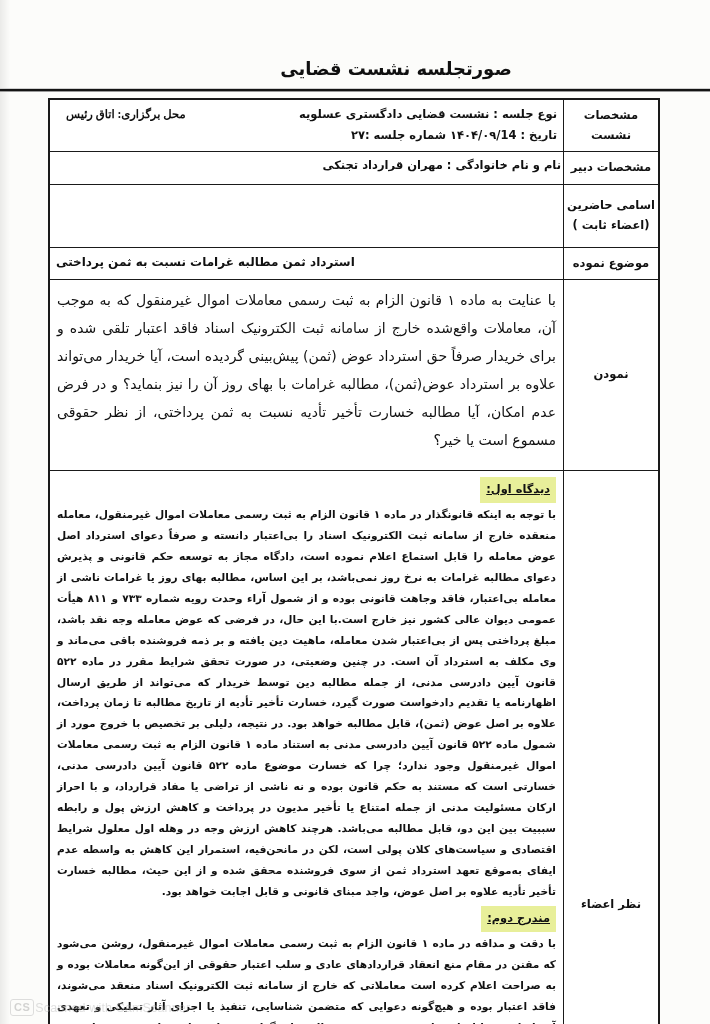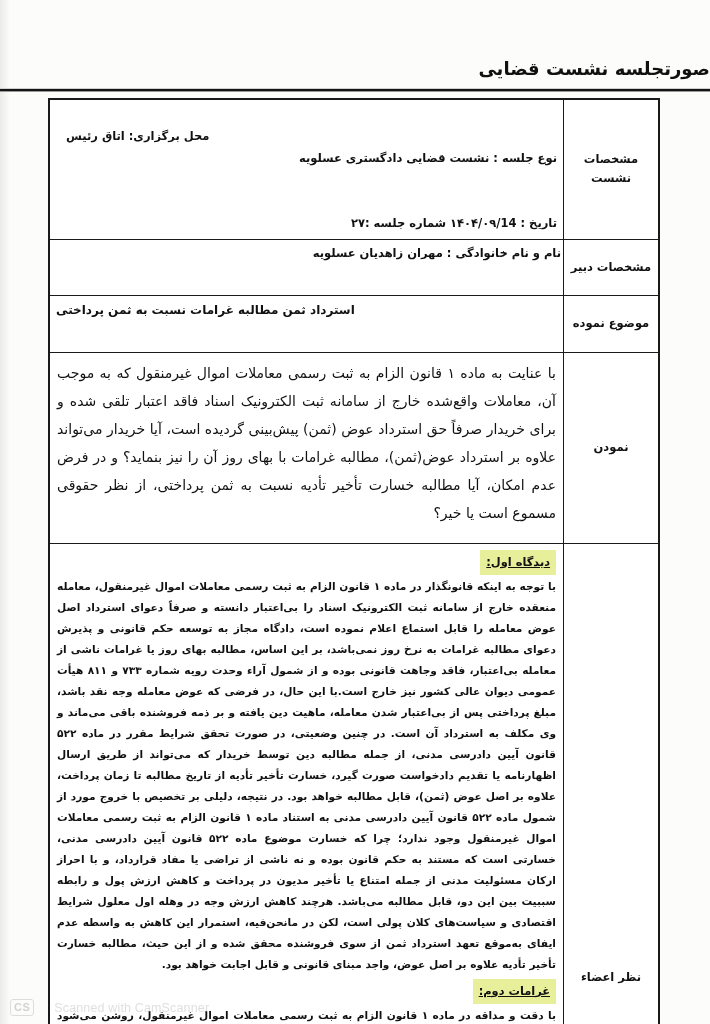--- a/index.html
+++ b/index.html
@@ -19,21 +19,21 @@
   .header{
     position:absolute;top:0;left:0;right:0;height:96px;
   }
   .logo{
     position:absolute;top:8px;left:0;right:0;
     display:flex;justify-content:center;
   }
   .logo svg{display:block;}
   .doc-title{
     position:absolute;top:58px;right:0;left:0;
-    text-align:right;
+    text-align:center;
     font-size:18px;font-weight:bold;
     letter-spacing:0;
     color:#101010;
     padding-left:82px;
   }
   .rule{
     position:absolute;left:0;right:0;top:88px;
     height:4px;
     background:linear-gradient(to bottom,#cfcfcf 0 1px,#141414 1px 3px,#9a9a9a 3px 4px);
   }
@@ -52,30 +52,30 @@
     vertical-align:top;
     padding:4px 6px;
     font-size:11px;
   }
   td.label{
     width:88px;
     text-align:center;
     font-size:11.5px;
     font-weight:bold;
     vertical-align:middle;
-    padding:18px 3px;
+    padding:6px 3px;
     line-height:1.7;
     letter-spacing:-0.2px;
   }
   .sess-line{
     display:flex;justify-content:space-between;align-items:center;
     font-size:11.5px;font-weight:bold;line-height:1.85;
   }
-  .sess-right{white-space:nowrap;margin-top:44px;}
-  .sess-left{white-space:nowrap;padding-left:10px;}
+  .sess-right{white-space:nowrap;}
+  .sess-left{white-space:nowrap;padding-left:10px;font-family:Liberation Serif, serif;}
   .secretary{font-size:11.5px;font-weight:bold;line-height:1.9;padding:3px 2px;}
   .attendees{height:54px;}
   .subject{
     font-size:12px;font-weight:bold;
     text-align:left;
     padding:7px 6px;
     letter-spacing:-0.2px;
   }
   .qtext{
     font-size:14px;font-weight:normal;
@@ -100,21 +100,21 @@
     font-size:11.4px;
     text-decoration:underline;
     padding:1px 6px 2px 6px;
     margin:2px 0 1px 0;
   }
   .view-head-wrap{}
   .para{margin:0 0 2px 0;}
   
   .cam{
     position:absolute;left:10px;bottom:8px;
-    display:flex;align-items:center;gap:20px;
+    display:flex;align-items:center;gap:1px;
     direction:ltr;
     opacity:.42;
   }
   .cam .cs-badge{
     border:1.4px solid #b4b4b4;
     border-radius:3px;
     font-size:11px;font-weight:bold;
     color:#9a9a9a;
     padding:1px 3px;
     line-height:1.15;
@@ -159,23 +159,27 @@
             </div>
             <div class="sess-line">
               <span class="sess-right">تاریخ : ۱۴۰۴/۰۹/14   شماره جلسه :۲۷</span>
               <span class="sess-left"></span>
             </div>
           </td>
         </tr>
 
         <tr>
           <td class="label">مشخصات دبیر</td>
-          <td class="secretary">نام و نام خانوادگی : مهران زاهدیان عسلویه</td>
-        </tr>
-
+          <td class="secretary">نام و نام خانوادگی : مهران قرارداد تجنکی</td>
+        </tr>
+
+        <tr>
+          <td class="label">اسامی حاضرین (اعضاء ثابت )</td>
+          <td class="attendees"></td>
+        </tr>
 
         <tr>
           <td class="label">موضوع نموده</td>
           <td class="subject">استرداد ثمن مطالبه غرامات نسبت به ثمن پرداختی</td>
         </tr>
 
         <tr>
           <td class="label">نمودن</td>
           <td class="qtext">با عنایت به ماده ۱ قانون الزام به ثبت رسمی معاملات اموال غیرمنقول که به موجب آن، معاملات واقع‌شده خارج از سامانه ثبت الکترونیک اسناد فاقد اعتبار تلقی شده و برای خریدار صرفاً حق استرداد عوض (ثمن) پیش‌بینی گردیده است، آیا خریدار می‌تواند علاوه بر استرداد عوض(ثمن)، مطالبه غرامات با بهای روز آن را نیز بنماید؟ و در فرض عدم امکان، آیا مطالبه خسارت تأخیر تأدیه نسبت به ثمن پرداختی، از نظر حقوقی مسموع است یا خیر؟</td>
         </tr>
@@ -183,21 +187,21 @@
         <tr>
           <td class="label">نظر اعضاء</td>
           <td class="opinions">
 
             <div class="view-head-wrap">
               <span class="view-head">دیدگاه اول:</span>
             </div>
             <p class="para">با توجه به اینکه قانونگذار در ماده ۱ قانون الزام به ثبت رسمی معاملات اموال غیرمنقول، معامله منعقده خارج از سامانه ثبت الکترونیک اسناد را بی‌اعتبار دانسته و صرفاً دعوای استرداد اصل عوض معامله را قابل استماع اعلام نموده است، دادگاه مجاز به توسعه حکم قانونی و پذیرش دعوای مطالبه غرامات به نرخ روز نمی‌باشد، بر این اساس، مطالبه بهای روز یا غرامات ناشی از معامله بی‌اعتبار، فاقد وجاهت قانونی بوده و از شمول آراء وحدت رویه شماره ۷۳۳ و ۸۱۱ هیأت عمومی دیوان عالی کشور نیز خارج است.با این حال، در فرضی که عوض معامله وجه نقد باشد، مبلغ پرداختی پس از بی‌اعتبار شدن معامله، ماهیت دین یافته و بر ذمه فروشنده باقی می‌ماند و وی مکلف به استرداد آن است. در چنین وضعیتی، در صورت تحقق شرایط مقرر در ماده ۵۲۲ قانون آیین دادرسی مدنی، از جمله مطالبه دین توسط خریدار که می‌تواند از طریق ارسال اظهارنامه یا تقدیم دادخواست صورت گیرد، خسارت تأخیر تأدیه از تاریخ مطالبه تا زمان پرداخت، علاوه بر اصل عوض (ثمن)، قابل مطالبه خواهد بود. در نتیجه، دلیلی بر تخصیص با خروج مورد از شمول ماده ۵۲۲ قانون آیین دادرسی مدنی به استناد ماده ۱ قانون الزام به ثبت رسمی معاملات اموال غیرمنقول وجود ندارد؛ چرا که خسارت موضوع ماده ۵۲۲ قانون آیین دادرسی مدنی، خسارتی است که مستند به حکم قانون بوده و نه ناشی از تراضی یا مفاد قرارداد، و با احراز ارکان مسئولیت مدنی  از جمله امتناع یا تأخیر مدیون در پرداخت و کاهش ارزش پول و رابطه سببیت بین این دو، قابل مطالبه می‌باشد. هرچند کاهش ارزش وجه در وهله اول معلول شرایط اقتصادی و سیاست‌های کلان پولی است، لکن در مانحن‌فیه، استمرار این کاهش به واسطه عدم ایفای به‌موقع تعهد استرداد ثمن از سوی فروشنده محقق شده و از این حیث، مطالبه خسارت تأخیر تأدیه علاوه بر اصل عوض، واجد مبنای قانونی و قابل اجابت خواهد بود.</p>
 
             <div class="view-head-wrap">
-              <span class="view-head">غرامات دوم:</span>
+              <span class="view-head">مندرج دوم:</span>
             </div>
             <p class="para">با دقت و مداقه در ماده ۱ قانون الزام به ثبت رسمی معاملات اموال غیرمنقول، روشن می‌شود که مقنن در مقام منع انعقاد قراردادهای عادی و سلب اعتبار حقوقی از این‌گونه معاملات بوده و به صراحت اعلام کرده است معاملاتی که خارج از سامانه ثبت الکترونیک اسناد منعقد می‌شوند، فاقد اعتبار بوده و هیچ‌گونه دعوایی که متضمن شناسایی، تنفیذ یا اجرای آثار تملیکی و تعهدی آن‌ها باشد، قابل استماع نیست. در عین حال، قانونگذار به‌صراحت استرداد عوضین را تجویز نموده است که این حکم، منطبق با اصول مسلم حقوقی و آثار قهری بطلان و بی‌اعتباری معاملات می‌باشد.بر همین اساس، در فرضی که عوض معامله وجه نقد باشد، استرداد عوض صرفاً به معنای بازگرداندن عدد اسمی ثمن نبوده، بلکه به مفهوم حقوقی آن، مستلزم اعاده کامل ثمن به‌همراه متفرعات قانونی آن است؛ چرا که متفرعات، به حکم قانون و منطق حقوقی، تابع اصل دین بوده و انفکاک آن‌ها از اصل ثمن، فاقد مبنای حقوقی است. از جمله این متفرعات، غرامات ناشی از کاهش ارزش پول می‌باشد که وفق مبانی قانونی و به دلالت آراء وحدت رویه شماره ۷۳۳ و ۸۱۱ هیأت عمومی دیوان عالی کشور، در موارد اشتغال ذمه و تأخیر در ایفای تعهد پولی، قابل مطالبه شناخته شده است.سکوت قانونگذار در ماده ۱ نسبت به متفرعات ثمن، به هیچ‌وجه به معنای نفی آن‌ها تلقی نمی‌گردد؛ زیرا همواره فرع تابع اصل بوده و نیازمند تصریح مستقل نیستند. افزون بر این، با توجه به مصادیق احصاء‌شده در ماده مذکور، از جمله عدم قابلیت استماع دعاوی مربوط به انتقال مال غیر، اثبات یا تنفیذ معامله، ابطال سند رسمی مالکیت، الزام به تنظیم سند رسمی، خلع ید، تخلیه ید و الزام به اجرای تعهدات مندرج در قرارداد، به‌وضوح استنباط می‌شود که مقصود مقنن، صرفاً ممنوعیت اعتبار به قراردادهای عادی بوده، نه محروم نمودن ذی‌نفع از آثار قانونی مترتب بر استرداد عوضین.از سوی دیگر، در فرض بطلان یا</p>
 
           </td>
         </tr>
 
       </tbody>
     </table>
   </div>
 

